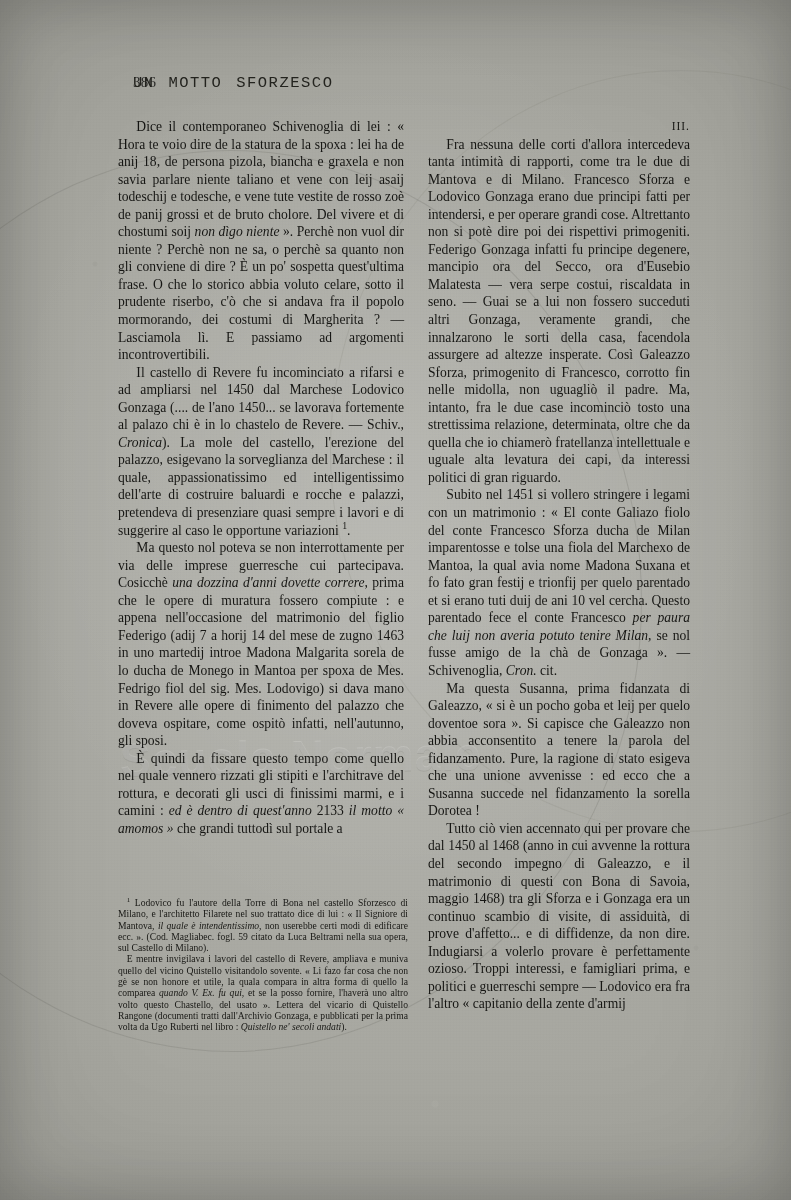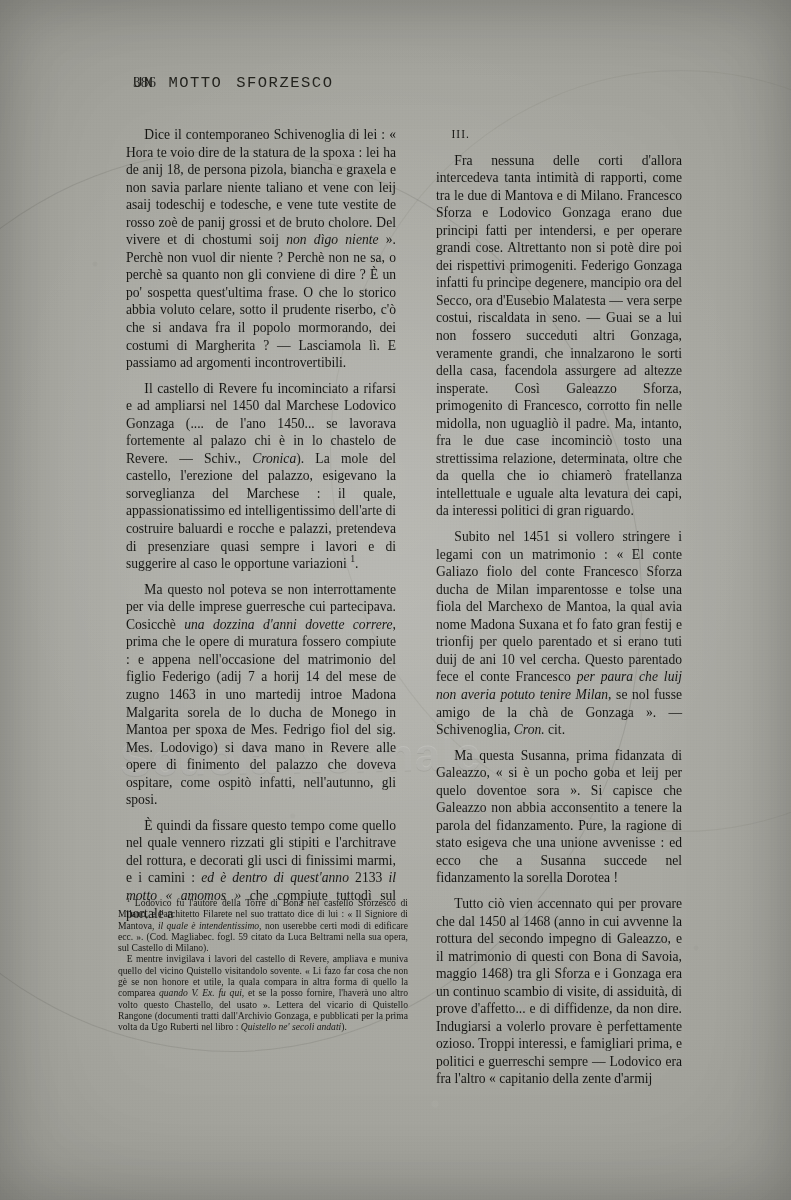--- a/index.html
+++ b/index.html
@@ -126,30 +126,30 @@
     line-height: 17.55px;
     text-align: justify;
     text-justify: inter-word;
     color: #1f1f1c;
     hyphens: manual;
   }
   .col-left  { left: 118px;  width: 286px; }
   .col-right { left: 428px;  width: 262px; }
 
   .col p {
-    margin: 8px;
+    margin: 0;
     text-indent: 1.35em;
   }
   .col p.noind { text-indent: 0; }
 
   em, .it { font-style: italic; }
 
   .secnum {
     margin: 12px 0 11px 0;
-    text-align: left;
+    text-align: right;
     text-indent: 0;
     font-size: 11.5px;
     letter-spacing: 1px;
     color: #262622;
   }
 
   sup.fn {
     font-size: 0.72em;
     vertical-align: super;
     line-height: 0;
@@ -190,21 +190,21 @@
 
     <div class="runhead">
       <div class="folio">386</div>
       <div class="runtitle">UN MOTTO SFORZESCO</div>
     </div>
 
     <div class="col col-left inkfade" id="col-left">
         <p><span>Dice il contemporaneo Schivenoglia di lei : « Hora te voio dire de la statura de la spoxa : lei ha de anij 18, de persona pizola, biancha e graxela e non savia parlare niente taliano et vene con leij asaij todeschij e todesche, e vene tute vestite de rosso zoè de panij grossi et de bruto cholore. Del vivere et di chostumi soij </span><em>non dìgo niente</em><span> ». Perchè non vuol dir niente ? Perchè non ne sa, o perchè sa quanto non gli conviene di dire ? È un po' sospetta quest'ultima frase. O che lo storico abbia voluto celare, sotto il prudente riserbo, c'ò che si andava fra il popolo mormorando, dei costumi di Margherita ? — Lasciamola lì. E passiamo ad argomenti incontrovertibili.</span></p>
         <p><span>Il castello di Revere fu incominciato a rifarsi e ad ampliarsi nel 1450 dal Marchese Lodovico Gonzaga (.... de l'ano 1450... se lavorava fortemente al palazo chi è in lo chastelo de Revere. — Schiv., </span><em>Cronica</em><span>). La mole del castello, l'erezione del palazzo, esigevano la sorveglianza del Marchese : il quale, appassionatissimo ed intelligentissimo dell'arte di costruire baluardi e rocche e palazzi, pretendeva di presenziare quasi sempre i lavori e di suggerire al caso le opportune variazioni </span><sup class="fn">1</sup><span>.</span></p>
         <p><span>Ma questo nol poteva se non interrottamente per via delle imprese guerresche cui partecipava. Cosicchè </span><em>una dozzina d'anni dovette correre</em><span>, prima che le opere di muratura fossero compiute : e appena nell'occasione del matrimonio del figlio Federigo (adij 7 a horij 14 del mese de zugno 1463 in uno martedij introe Madona Malgarita sorela de lo ducha de Monego in Mantoa per spoxa de Mes. Fedrigo fiol del sig. Mes. Lodovigo) si dava mano in Revere alle opere di finimento del palazzo che doveva ospitare, come ospitò infatti, nell'autunno, gli sposi.</span></p>
-        <p><span>È quindi da fissare questo tempo come quello nel quale vennero rizzati gli stipiti e l'architrave del rottura, e decorati gli usci di finissimi marmi, e i camini : </span><em>ed è dentro di quest'anno</em><span> 2133 </span><em>il motto « amomos »</em><span> che compiute tuttodì sul portale a</span></p>
+        <p><span>È quindi da fissare questo tempo come quello nel quale vennero rizzati gli stipiti e l'architrave del rottura, e decorati gli usci di finissimi marmi, e i camini : </span><em>ed è dentro di quest'anno</em><span> 2133 </span><em>il motto « amomos »</em><span> che grandi tuttodì sul portale a</span></p>
       </div>
 
     <div class="col col-right inkfade" id="col-right">
         <p class="secnum">III.</p>
         <p><span>Fra nessuna delle corti d'allora intercedeva tanta intimità di rapporti, come tra le due di Mantova e di Milano. Francesco Sforza e Lodovico Gonzaga erano due principi fatti per intendersi, e per operare grandi cose. Altrettanto non si potè dire poi dei rispettivi primogeniti. Federigo Gonzaga infatti fu principe degenere, mancipio ora del Secco, ora d'Eusebio Malatesta — vera serpe costui, riscaldata in seno. — Guai se a lui non fossero succeduti altri Gonzaga, veramente grandi, che innalzarono le sorti della casa, facendola assurgere ad altezze insperate. Così Galeazzo Sforza, primogenito di Francesco, corrotto fin nelle midolla, non uguagliò il padre. Ma, intanto, fra le due case incominciò tosto una strettissima relazione, determinata, oltre che da quella che io chiamerò fratellanza intellettuale e uguale alta levatura dei capi, da interessi politici di gran riguardo.</span></p>
         <p><span>Subito nel 1451 si vollero stringere i legami con un matrimonio : « El conte Galiazo fiolo del conte Francesco Sforza ducha de Milan imparentosse e tolse una fiola del Marchexo de Mantoa, la qual avia nome Madona Suxana et fo fato gran festij e trionfij per quelo parentado et si erano tuti duij de ani 10 vel cercha. Questo parentado fece el conte Francesco </span><em>per paura che luij non averia potuto tenire Milan</em><span>, se nol fusse amigo de la chà de Gonzaga ». — Schivenoglia, </span><em>Cron.</em><span> cit.</span></p>
         <p><span>Ma questa Susanna, prima fidanzata di Galeazzo, « si è un pocho goba et leij per quelo doventoe sora ». Si capisce che Galeazzo non abbia acconsentito a tenere la parola del fidanzamento. Pure, la ragione di stato esigeva che una unione avvenisse : ed ecco che a Susanna succede nel fidanzamento la sorella Dorotea !</span></p>
         <p><span>Tutto ciò vien accennato qui per provare che dal 1450 al 1468 (anno in cui avvenne la rottura del secondo impegno di Galeazzo, e il matrimonio di questi con Bona di Savoia, maggio 1468) tra gli Sforza e i Gonzaga era un continuo scambio di visite, di assiduità, di prove d'affetto... e di diffidenze, da non dire. Indugiarsi a volerlo provare è perfettamente ozioso. Troppi interessi, e famigliari prima, e politici e guerreschi sempre — Lodovico era fra l'altro « capitanio della zente d'armij</span></p>
       </div>
 

